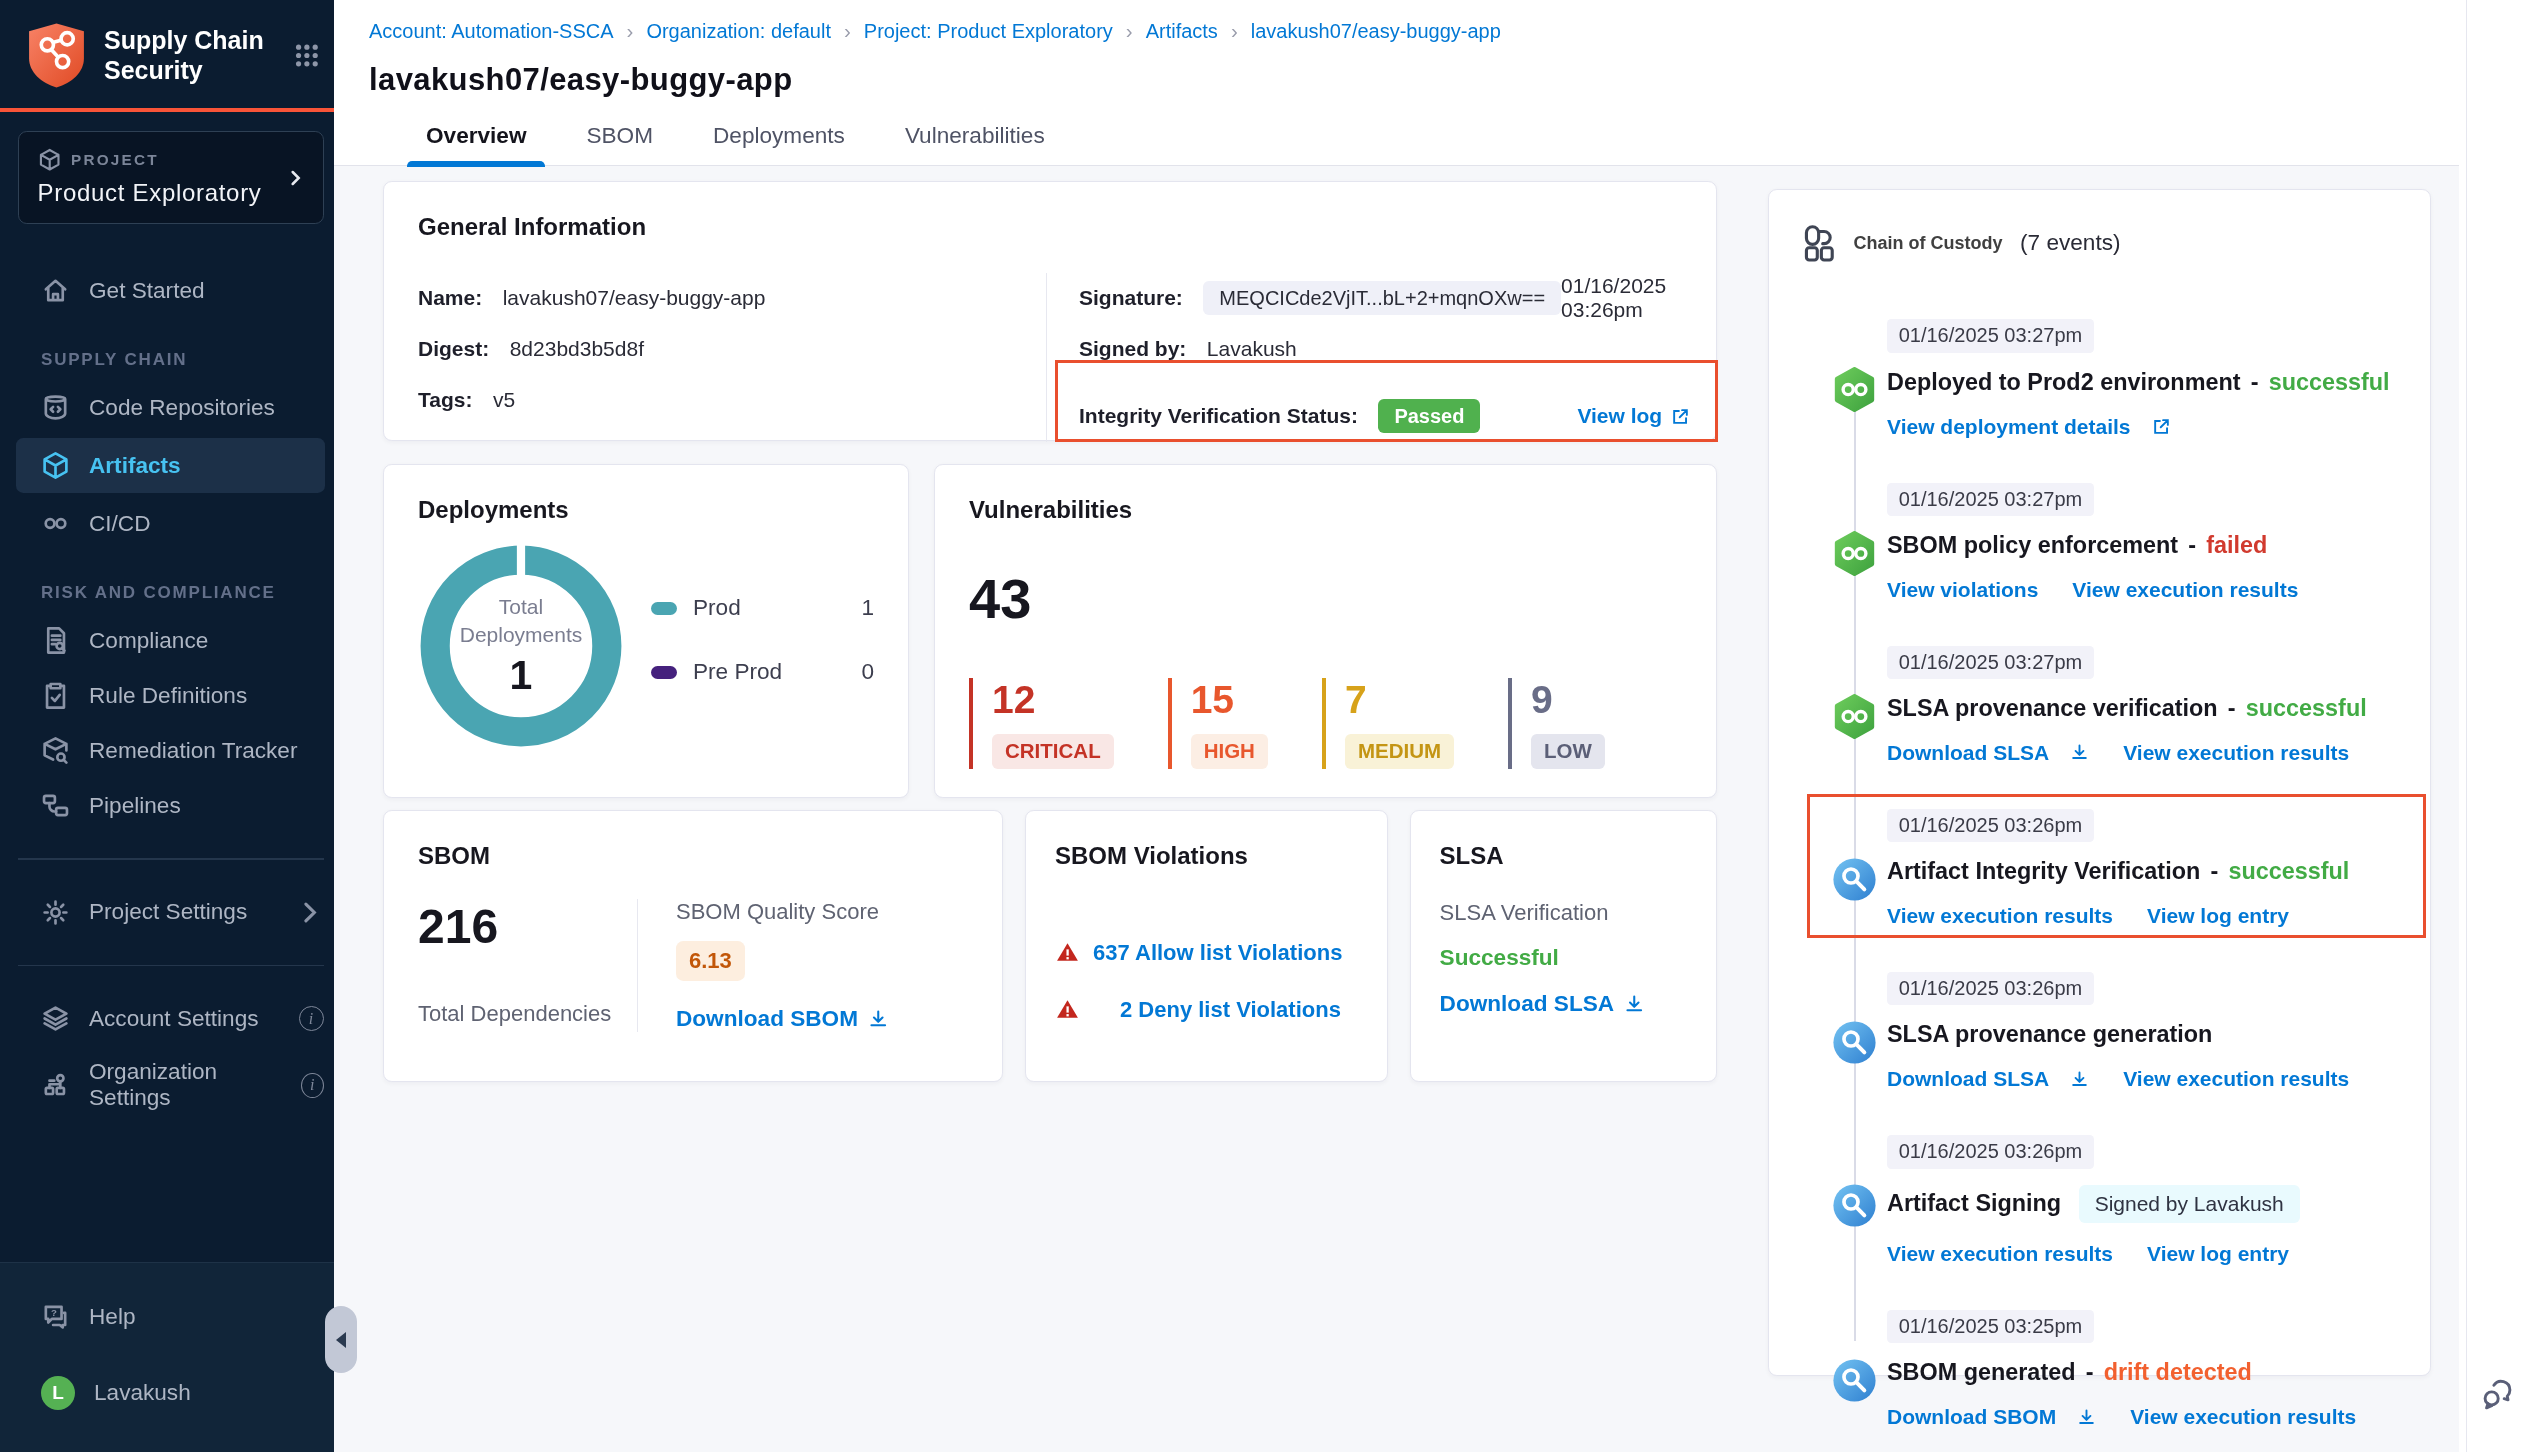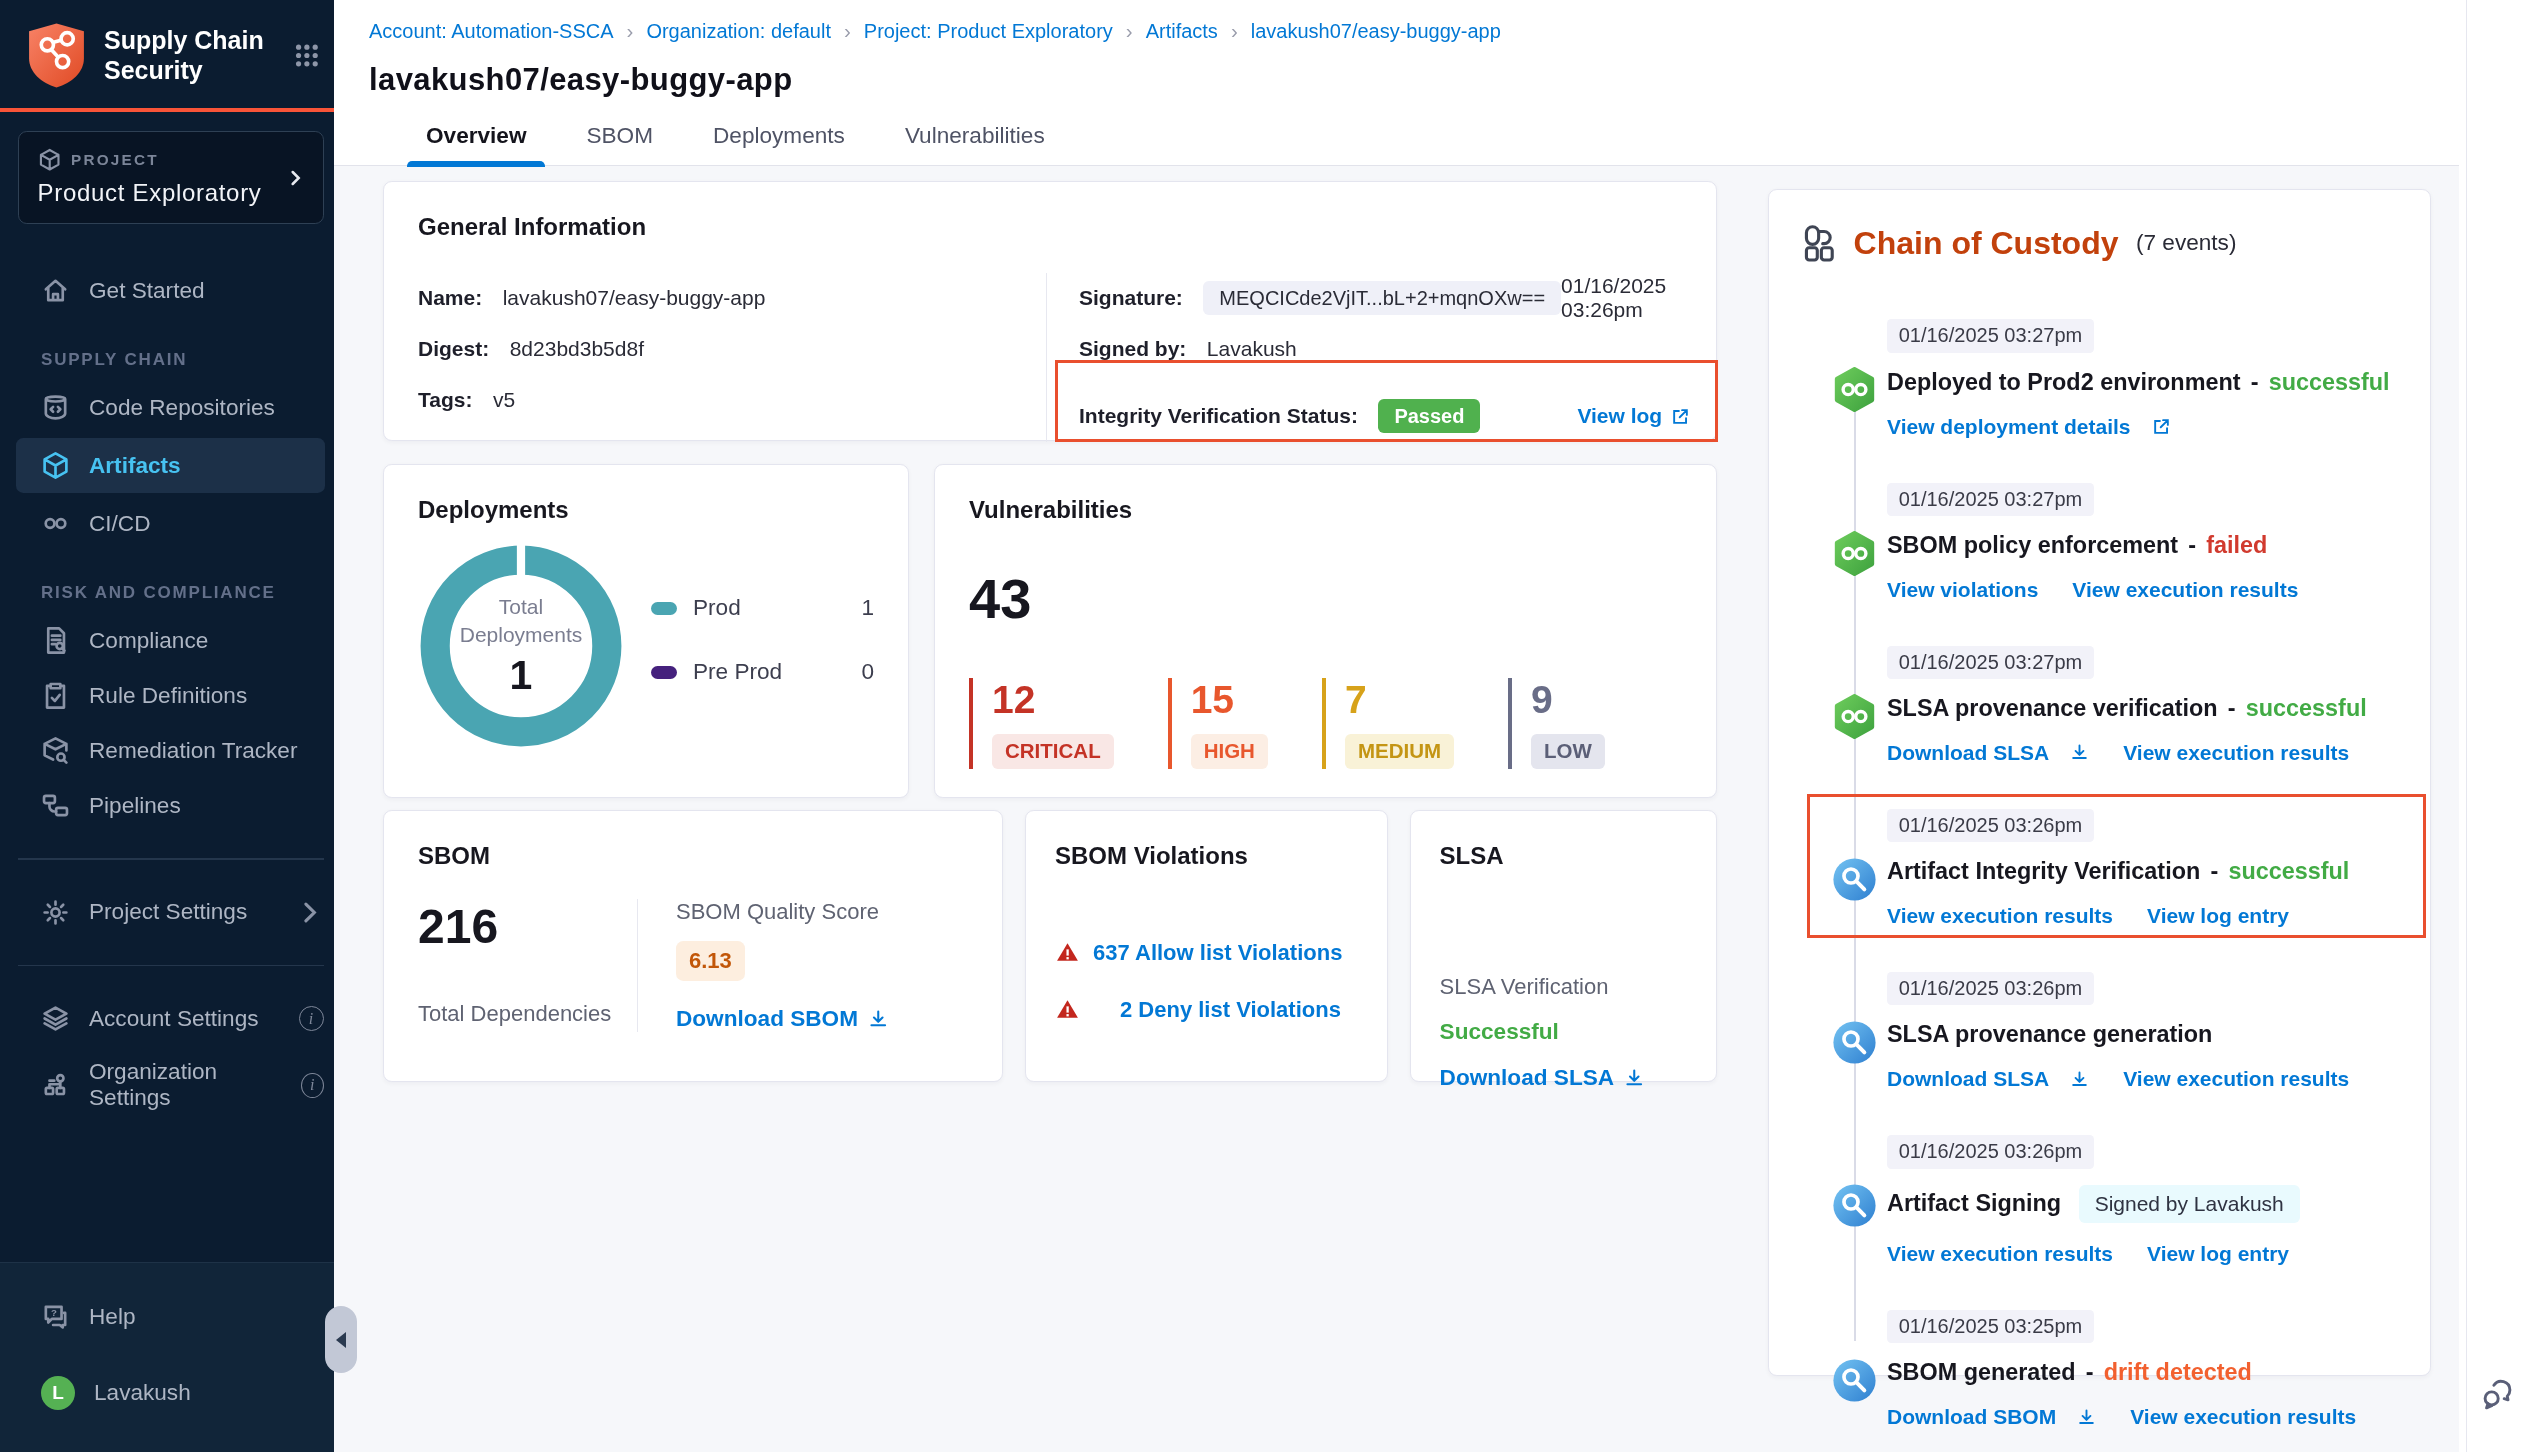--- a/index.html
+++ b/index.html
@@ -99,29 +99,29 @@
   .sbom-deps { font-size:22px; color:#5F6372; margin-top:47px; }
   .sbom-right { border-left:1.5px solid #E7E8F0; padding-left:38px; }
   .sbom-q-lab { font-size:22px; color:#5F6372; }
   .score-chip { display:inline-block; margin-top:16px; background:#FDEEDF; color:#C25608; font-weight:700; font-size:22px; padding:7.3px 13px; border-radius:7.3px; }
   .dl-link { display:flex; align-items:center; gap:10.2px; color:#0278D5; font-size:22.6px; font-weight:700; margin-top:25px; cursor:pointer; }
   .viol-card { width:367px; height:272px; padding:31px 29px; }
   .viol-row { display:flex; align-items:center; gap:13px; font-size:22px; font-weight:700; color:#0278D5; cursor:pointer; }
   .viol-row.first { margin-top:70px; }
   .viol-row.second { margin-top:31px;gap:40px; }
   .slsa-card { width:311px; height:272px; padding:31px 29px; }
-  .slsa-lab { font-size:22px; color:#5F6372; margin-top:104px; }
+  .slsa-lab { font-size:22px; color:#5F6372; margin-top:30px; }
   .slsa-status { font-size:22.6px; font-weight:700; color:#42AB45; margin-top:19px; }
   .slsa-card .dl-link { margin-top:20.5px; }
 
   
   .coc-card { width:663px; height:1187px; margin-top:8.8px; padding:34px 0 0 32px; position:relative; flex:0 0 auto; }
   .coc-head { display:flex; align-items:center; gap:14.6px; }
   .coc-head svg { width:38px; height:38px; }
-  .coc-title { font-size:32px; font-weight:700; color:#c2410c; }
+  .coc-title { font-size:18px; font-weight:700; color:#404040; }
   .coc-count { font-size:22.6px; color:#2A2B36; margin-left:2.9px; }
   .coc-list { position:relative; margin-top:57px; }
   .coc-line { position:absolute; left:53px; top:80px; bottom:88px; width:2.2px; background:#D9DBE7; }
   .coc-evt { position:relative; padding-left:86px; margin-bottom:44px; }
   .coc-ts { display:inline-block; background:#F2F2F9; color:#3A3B47; font-size:20px; padding:5.1px 11.7px; border-radius:4.4px; }
   .coc-evt-icon { position:absolute; left:31px; top:48px; width:45px; height:45px; }
   .coc-evt-icon svg { width:45px; height:45px; }
   .coc-title-row { display:flex; align-items:center; gap:10.2px; margin-top:16px; font-size:23.4px; }
   .evt-name { font-weight:700; color:#17171F; }
   .evt-dash { color:#17171F; font-weight:700; }

